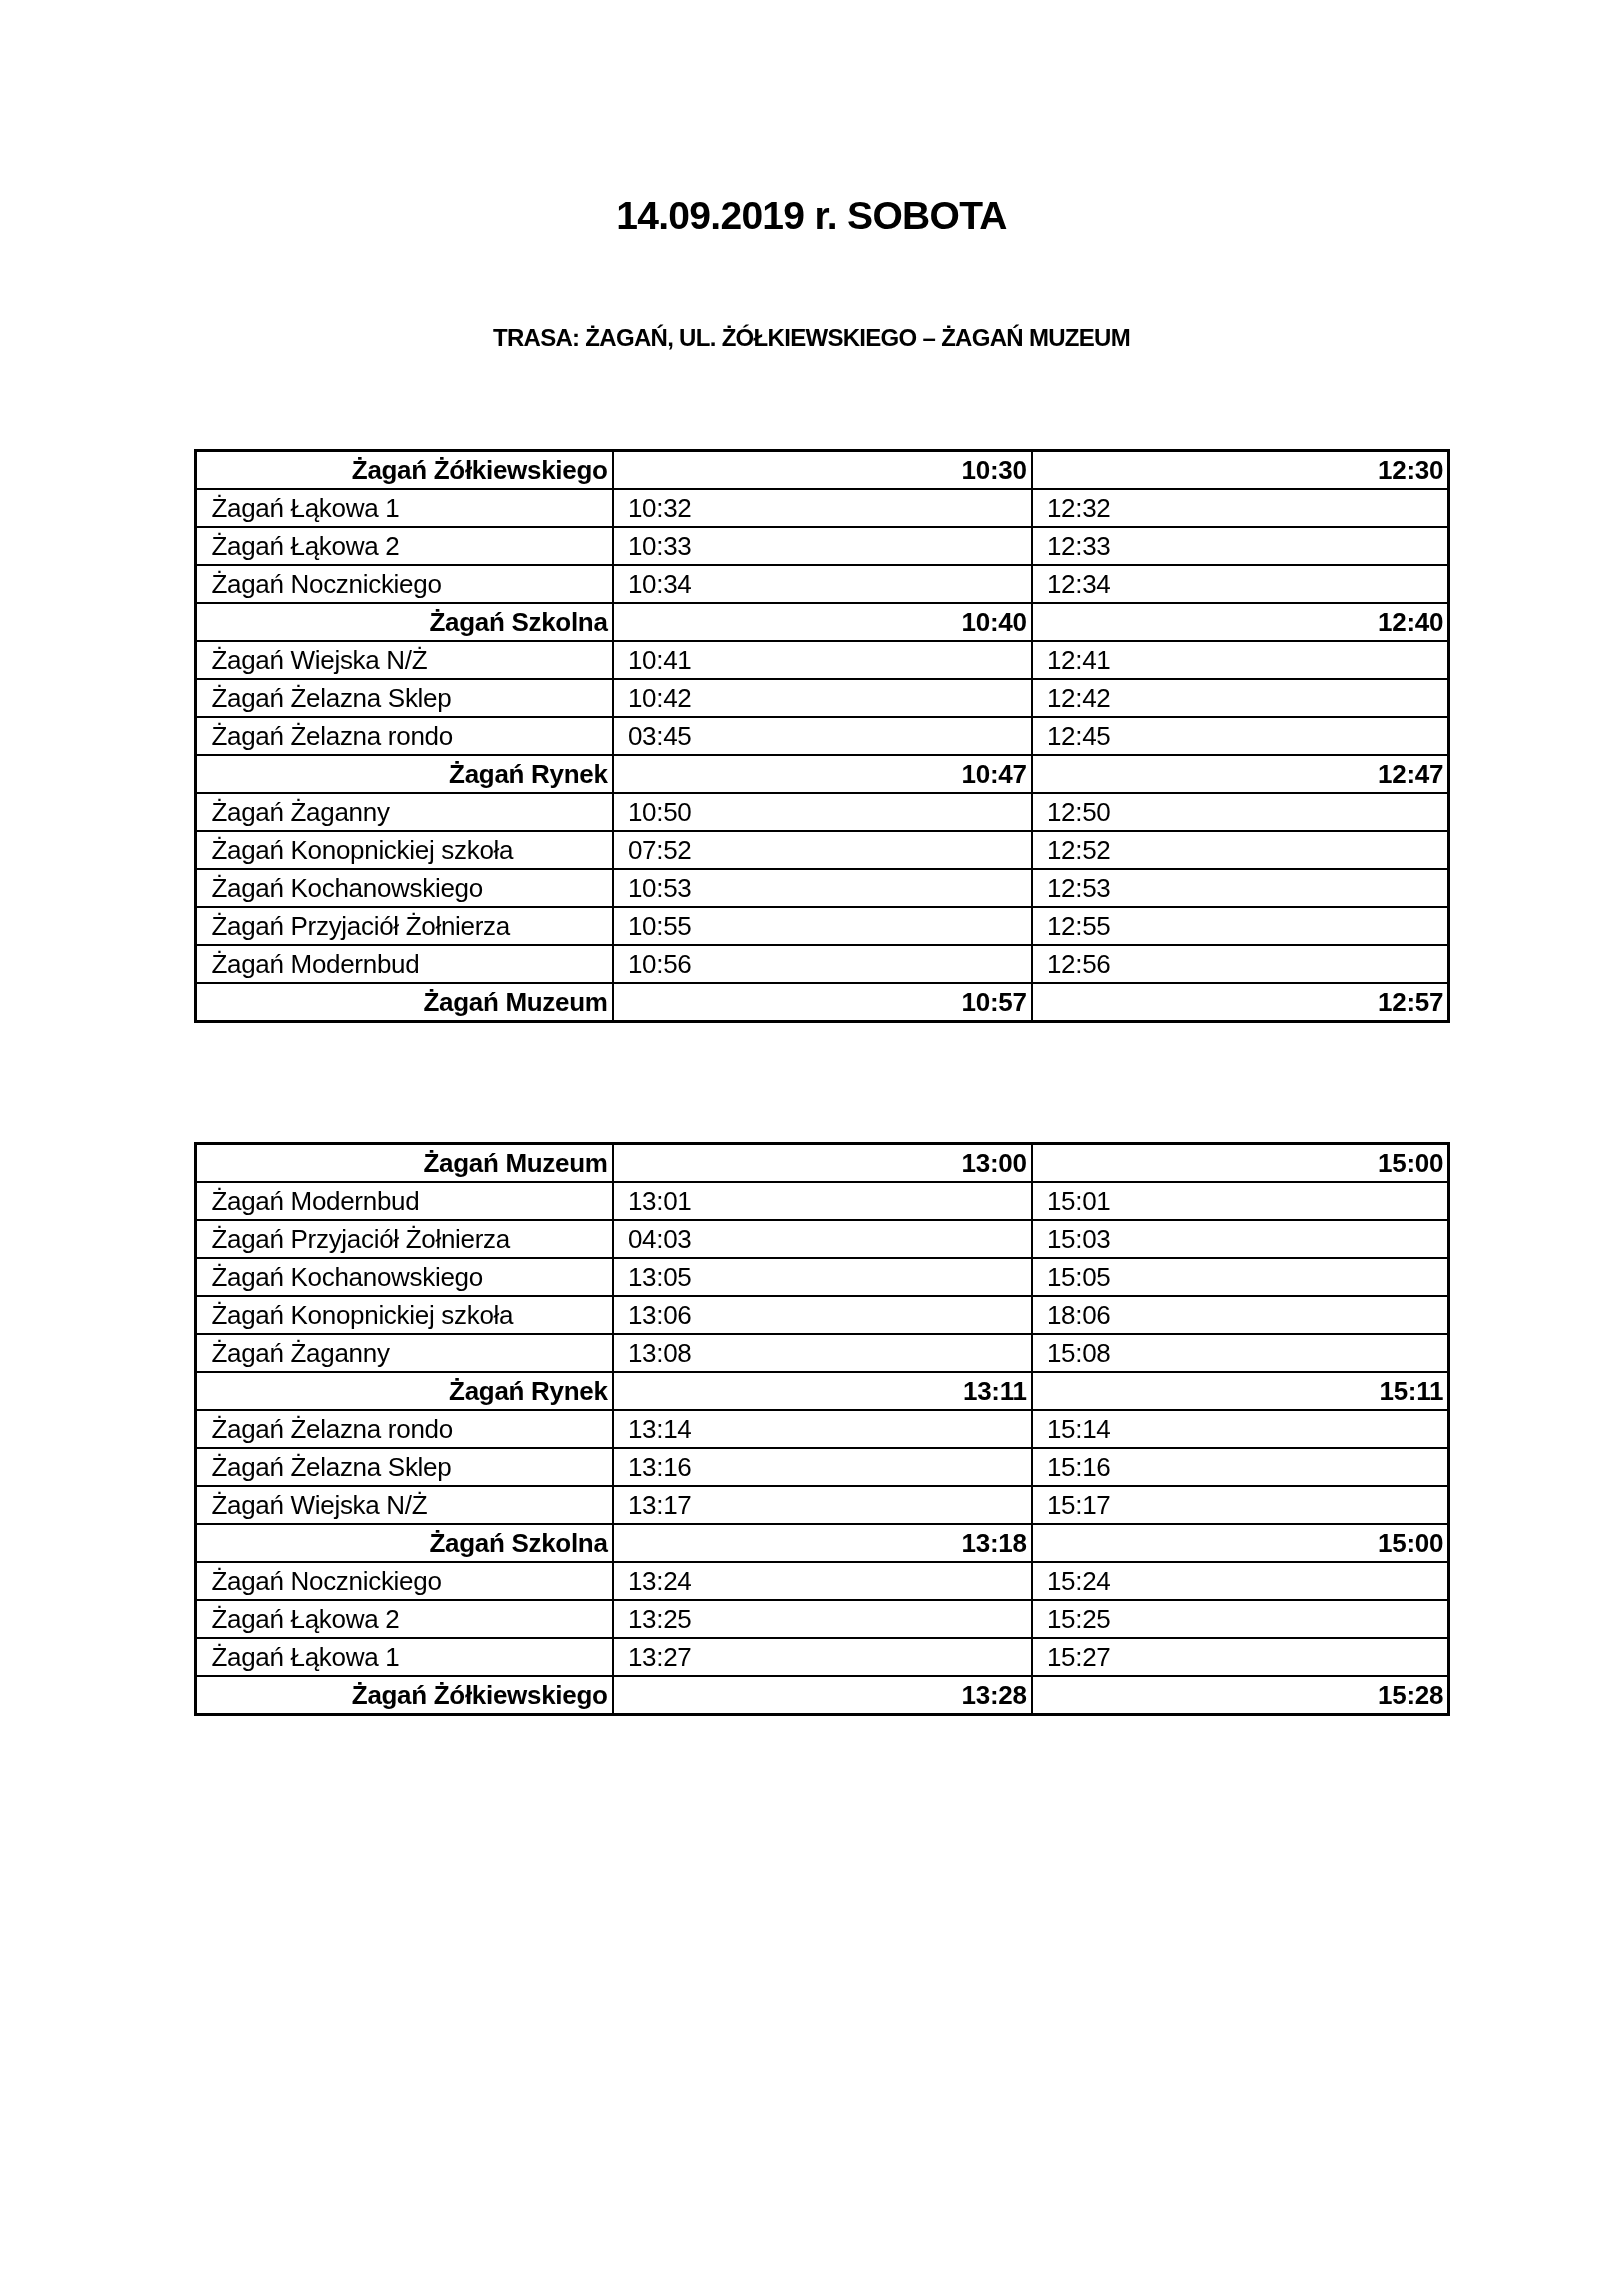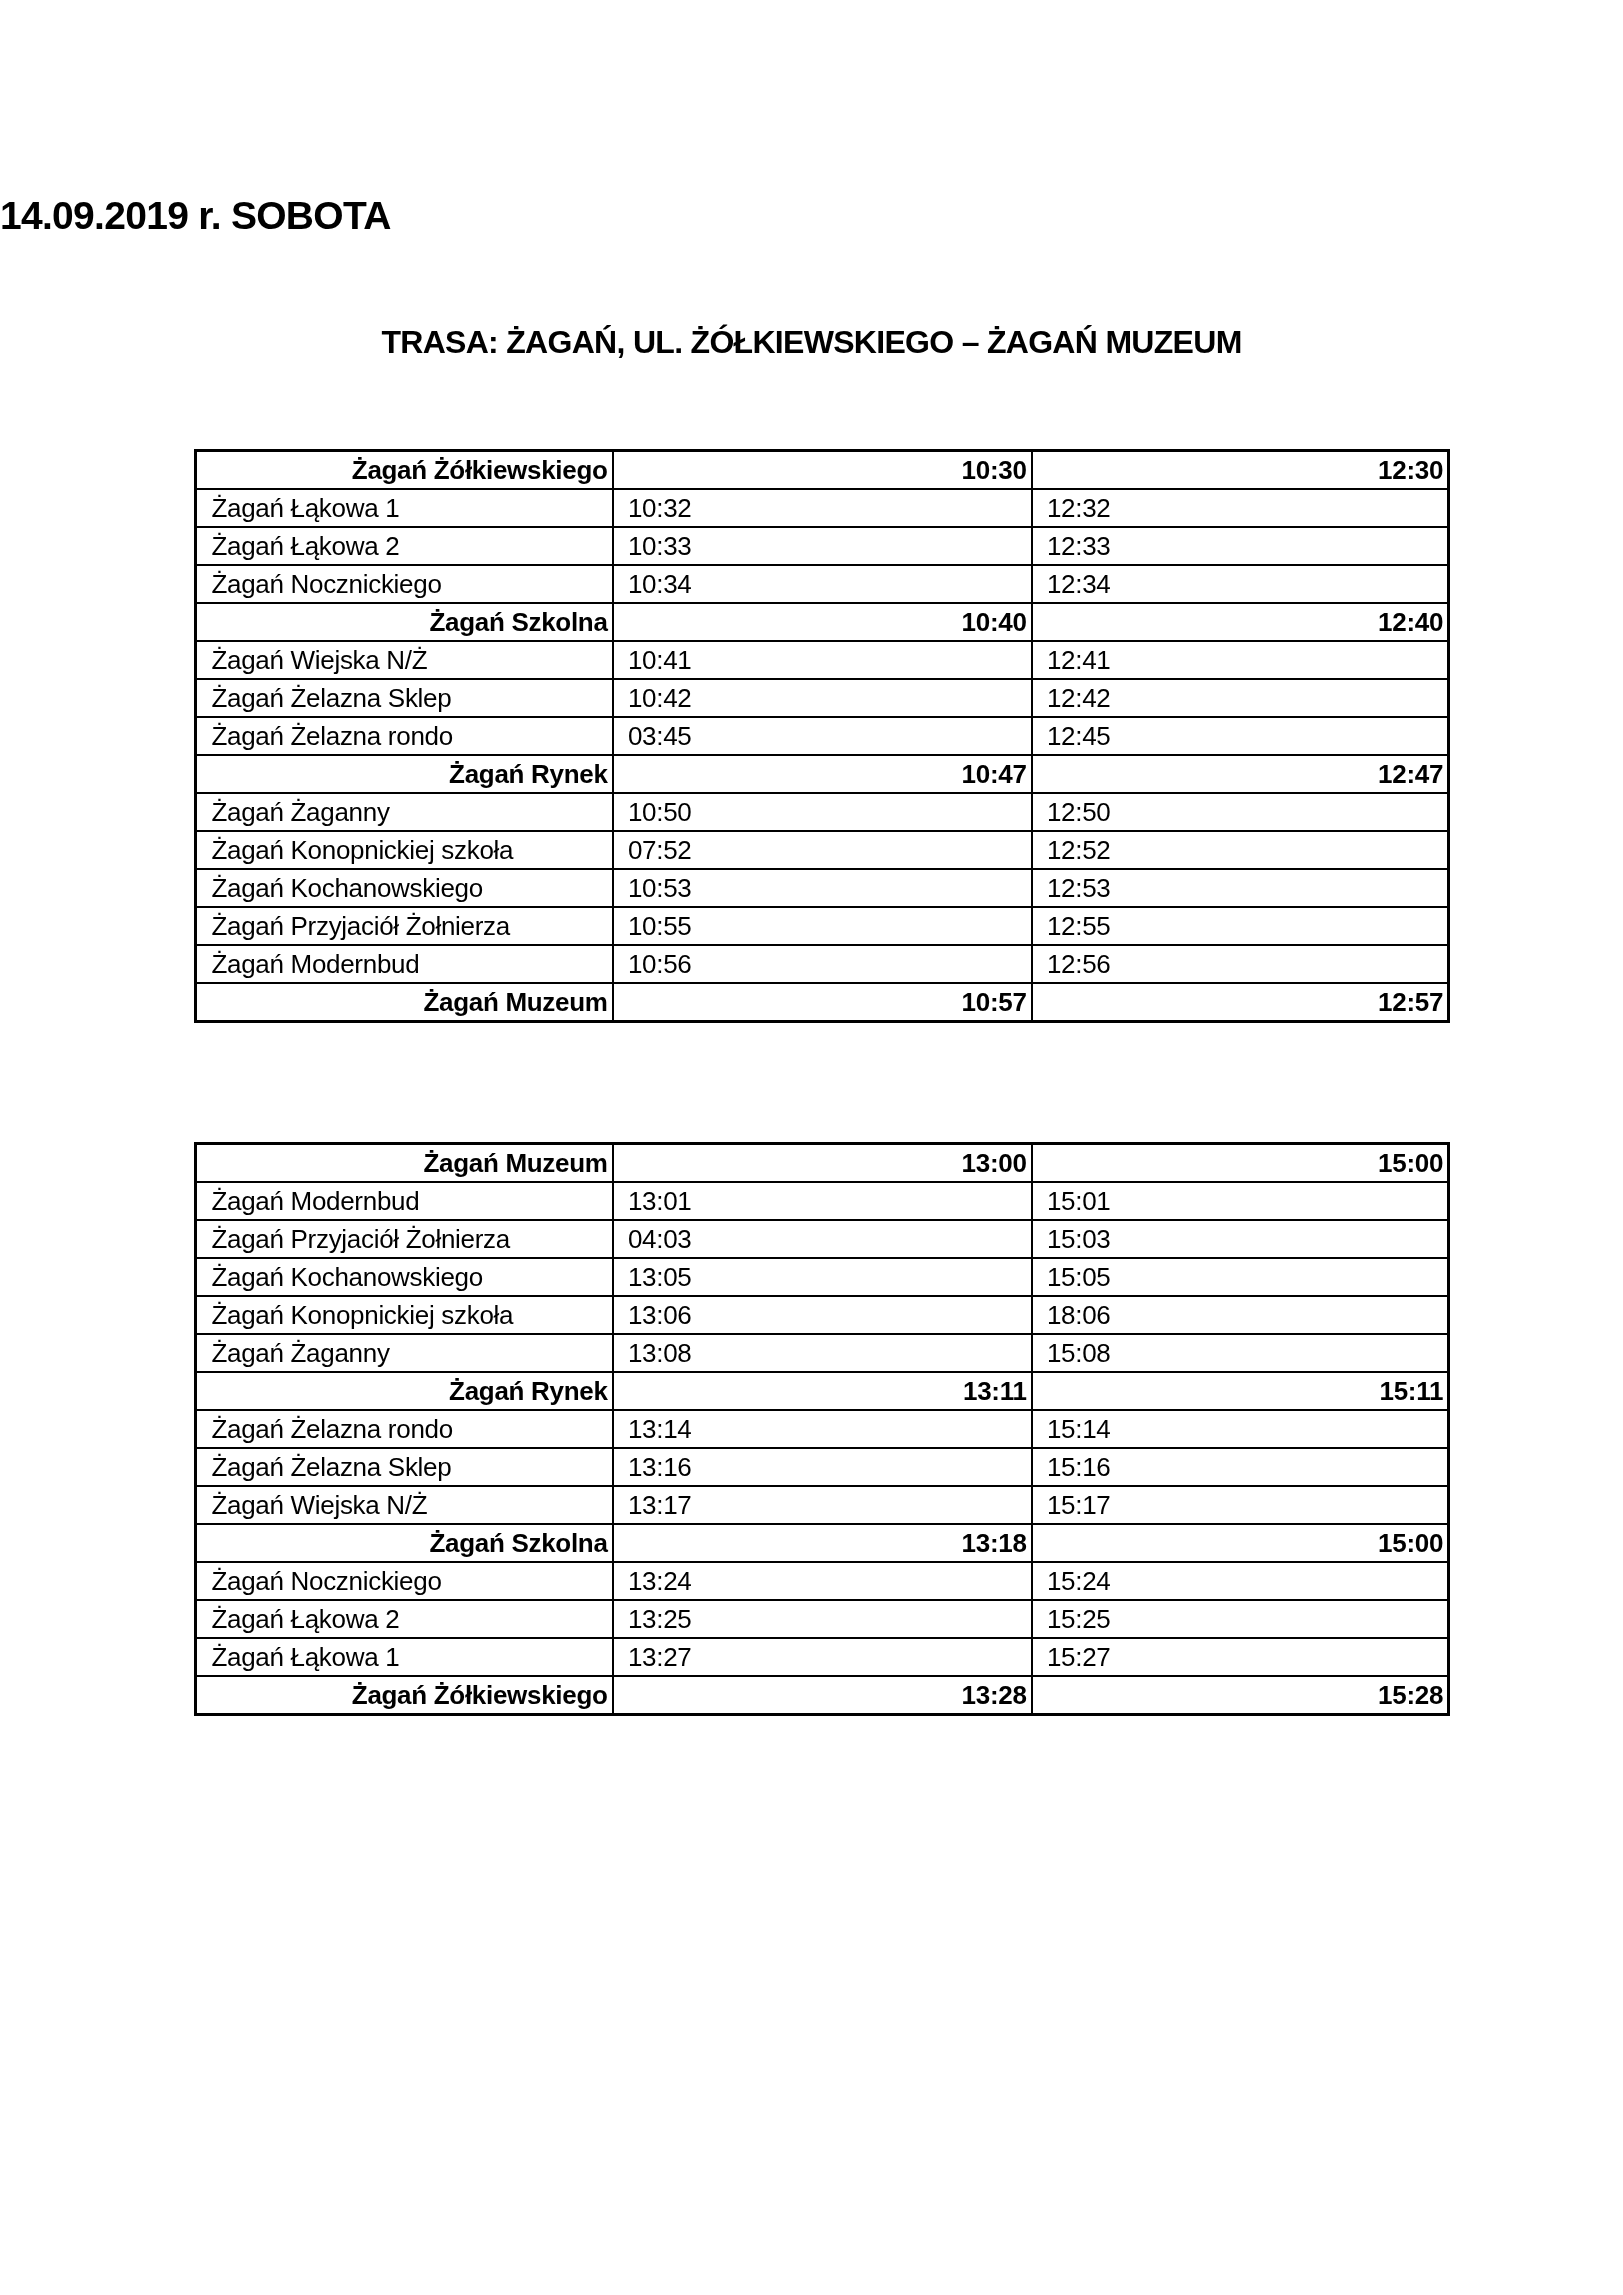--- a/index.html
+++ b/index.html
@@ -12,33 +12,34 @@
     color: #000000;
     margin: 0 auto;
     overflow: hidden;
   }
   .doc-title {
     position: absolute;
     top: 196px;
     left: 0;
     width: 100%;
     margin: 0;
+    text-align: center;
     font-size: 39px;
     line-height: 1.0;
     font-weight: bold;
     letter-spacing: -0.7px;
   }
   .route-title {
     position: absolute;
     top: 326px;
     left: 0;
     width: 100%;
     margin: 0;
     text-align: center;
-    font-size: 32px;
+    font-size: 24px;
     line-height: 1.0;
     font-weight: bold;
     letter-spacing: -0.7px;
   }
   table.timetable {
     position: absolute;
     left: 194px;
     width: 1254px;
     border-collapse: collapse;
     table-layout: fixed;

